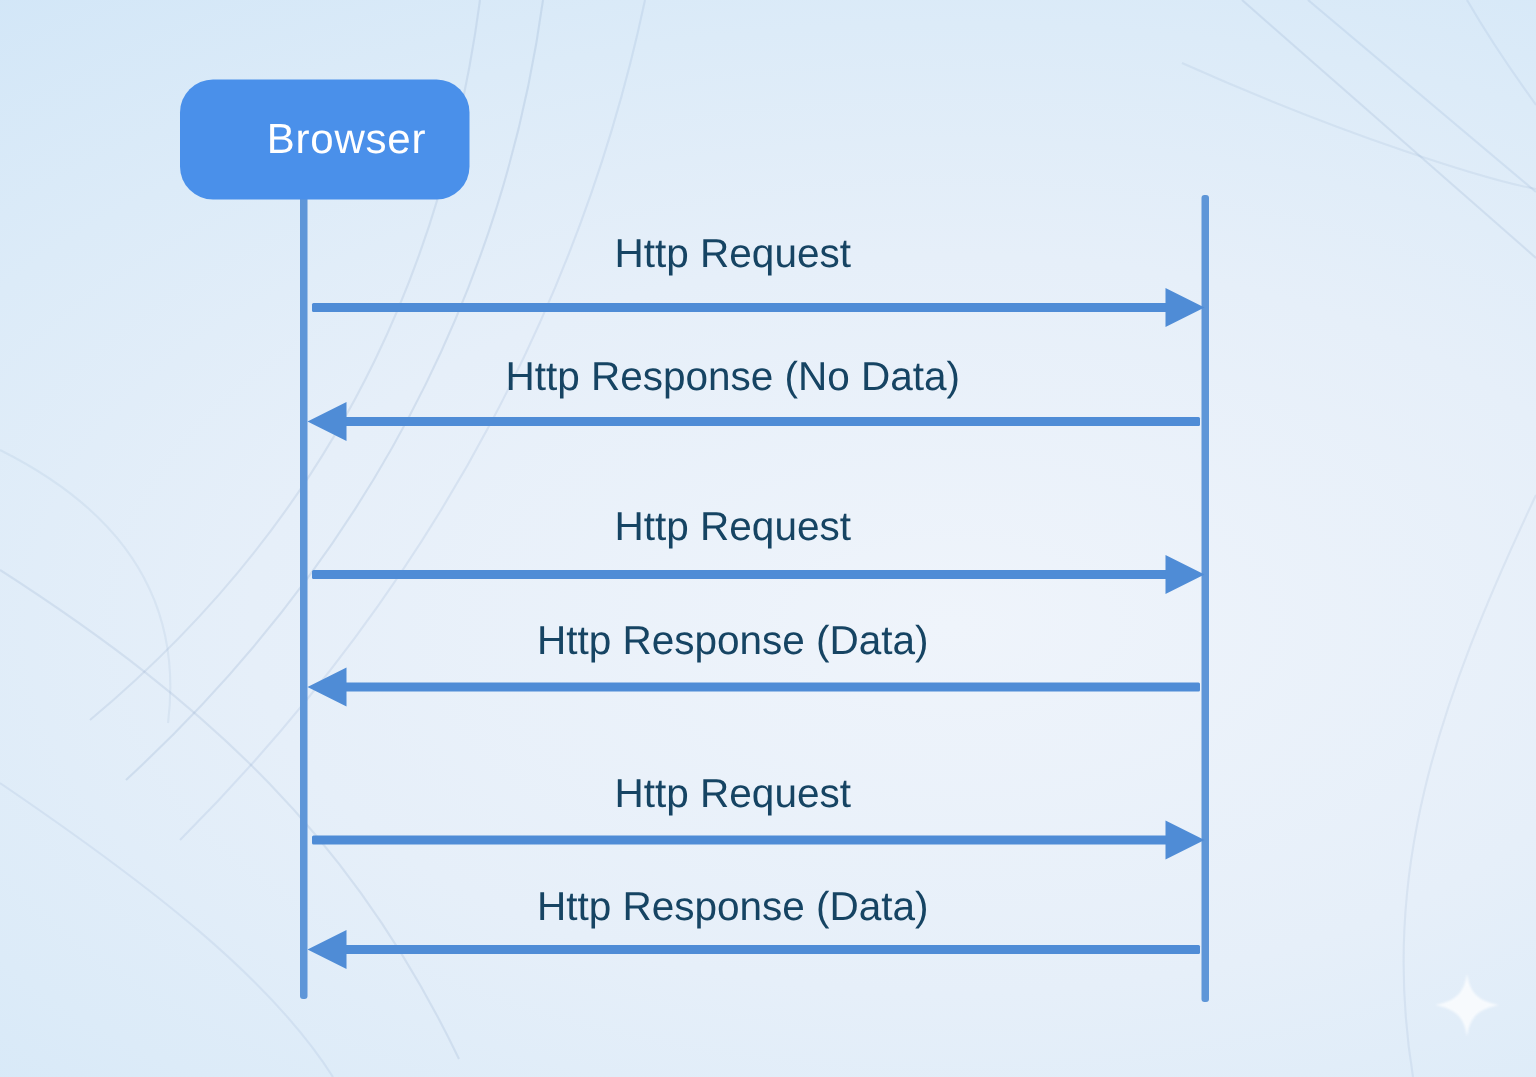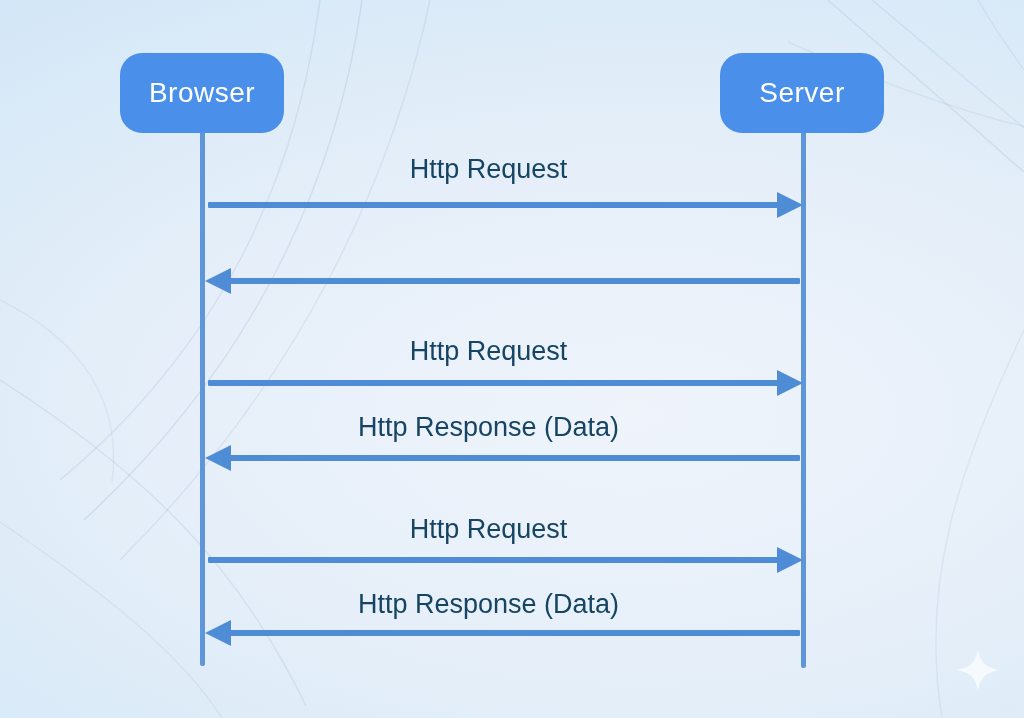--- a/index.html
+++ b/index.html
@@ -30,20 +30,21 @@
     background: #4a90ea;
     border-radius: 22px;
     display: flex;
     align-items: center;
     justify-content: center;
     color: #ffffff;
     font-size: 28px;
     font-weight: 400;
     letter-spacing: 0.5px;
     z-index: 3;
+    padding-left: 29px;
   }
   #browser-box { left: 120px; top: 53px; }
   #server-box  { left: 720px; top: 53px; }
   .lifeline {
     position: absolute;
     width: 5px;
     background: #5e96d8;
     border-radius: 2px;
     z-index: 1;
   }
@@ -123,30 +124,28 @@
       <path d="M978,0 C1000,38 1016,58 1024,70" opacity="0.14"></path>
     </g>
   </svg>
 
   <div class="lifeline" id="browser-lifeline"></div>
   <div class="lifeline" id="server-lifeline"></div>
 
   <div class="actor-box" id="browser-box">
     <span>Browser</span>
   </div>
-  <div class="actor-box" id="server-box">
-    <span>Server</span>
-  </div>
 
   <div class="msg-label" style="top:152px">Http Request</div>
   <div class="msg-arrow right" style="top:192px">
     <div class="arrow-line"></div>
     <div class="arrow-head"></div>
   </div>
 
+  <div class="msg-label" style="top:234px">Http Response (No Data)</div>
   <div class="msg-arrow left" style="top:268px">
     <div class="arrow-line"></div>
     <div class="arrow-head"></div>
   </div>
 
   <div class="msg-label" style="top:334px">Http Request</div>
   <div class="msg-arrow right" style="top:370px">
     <div class="arrow-line"></div>
     <div class="arrow-head"></div>
   </div>

